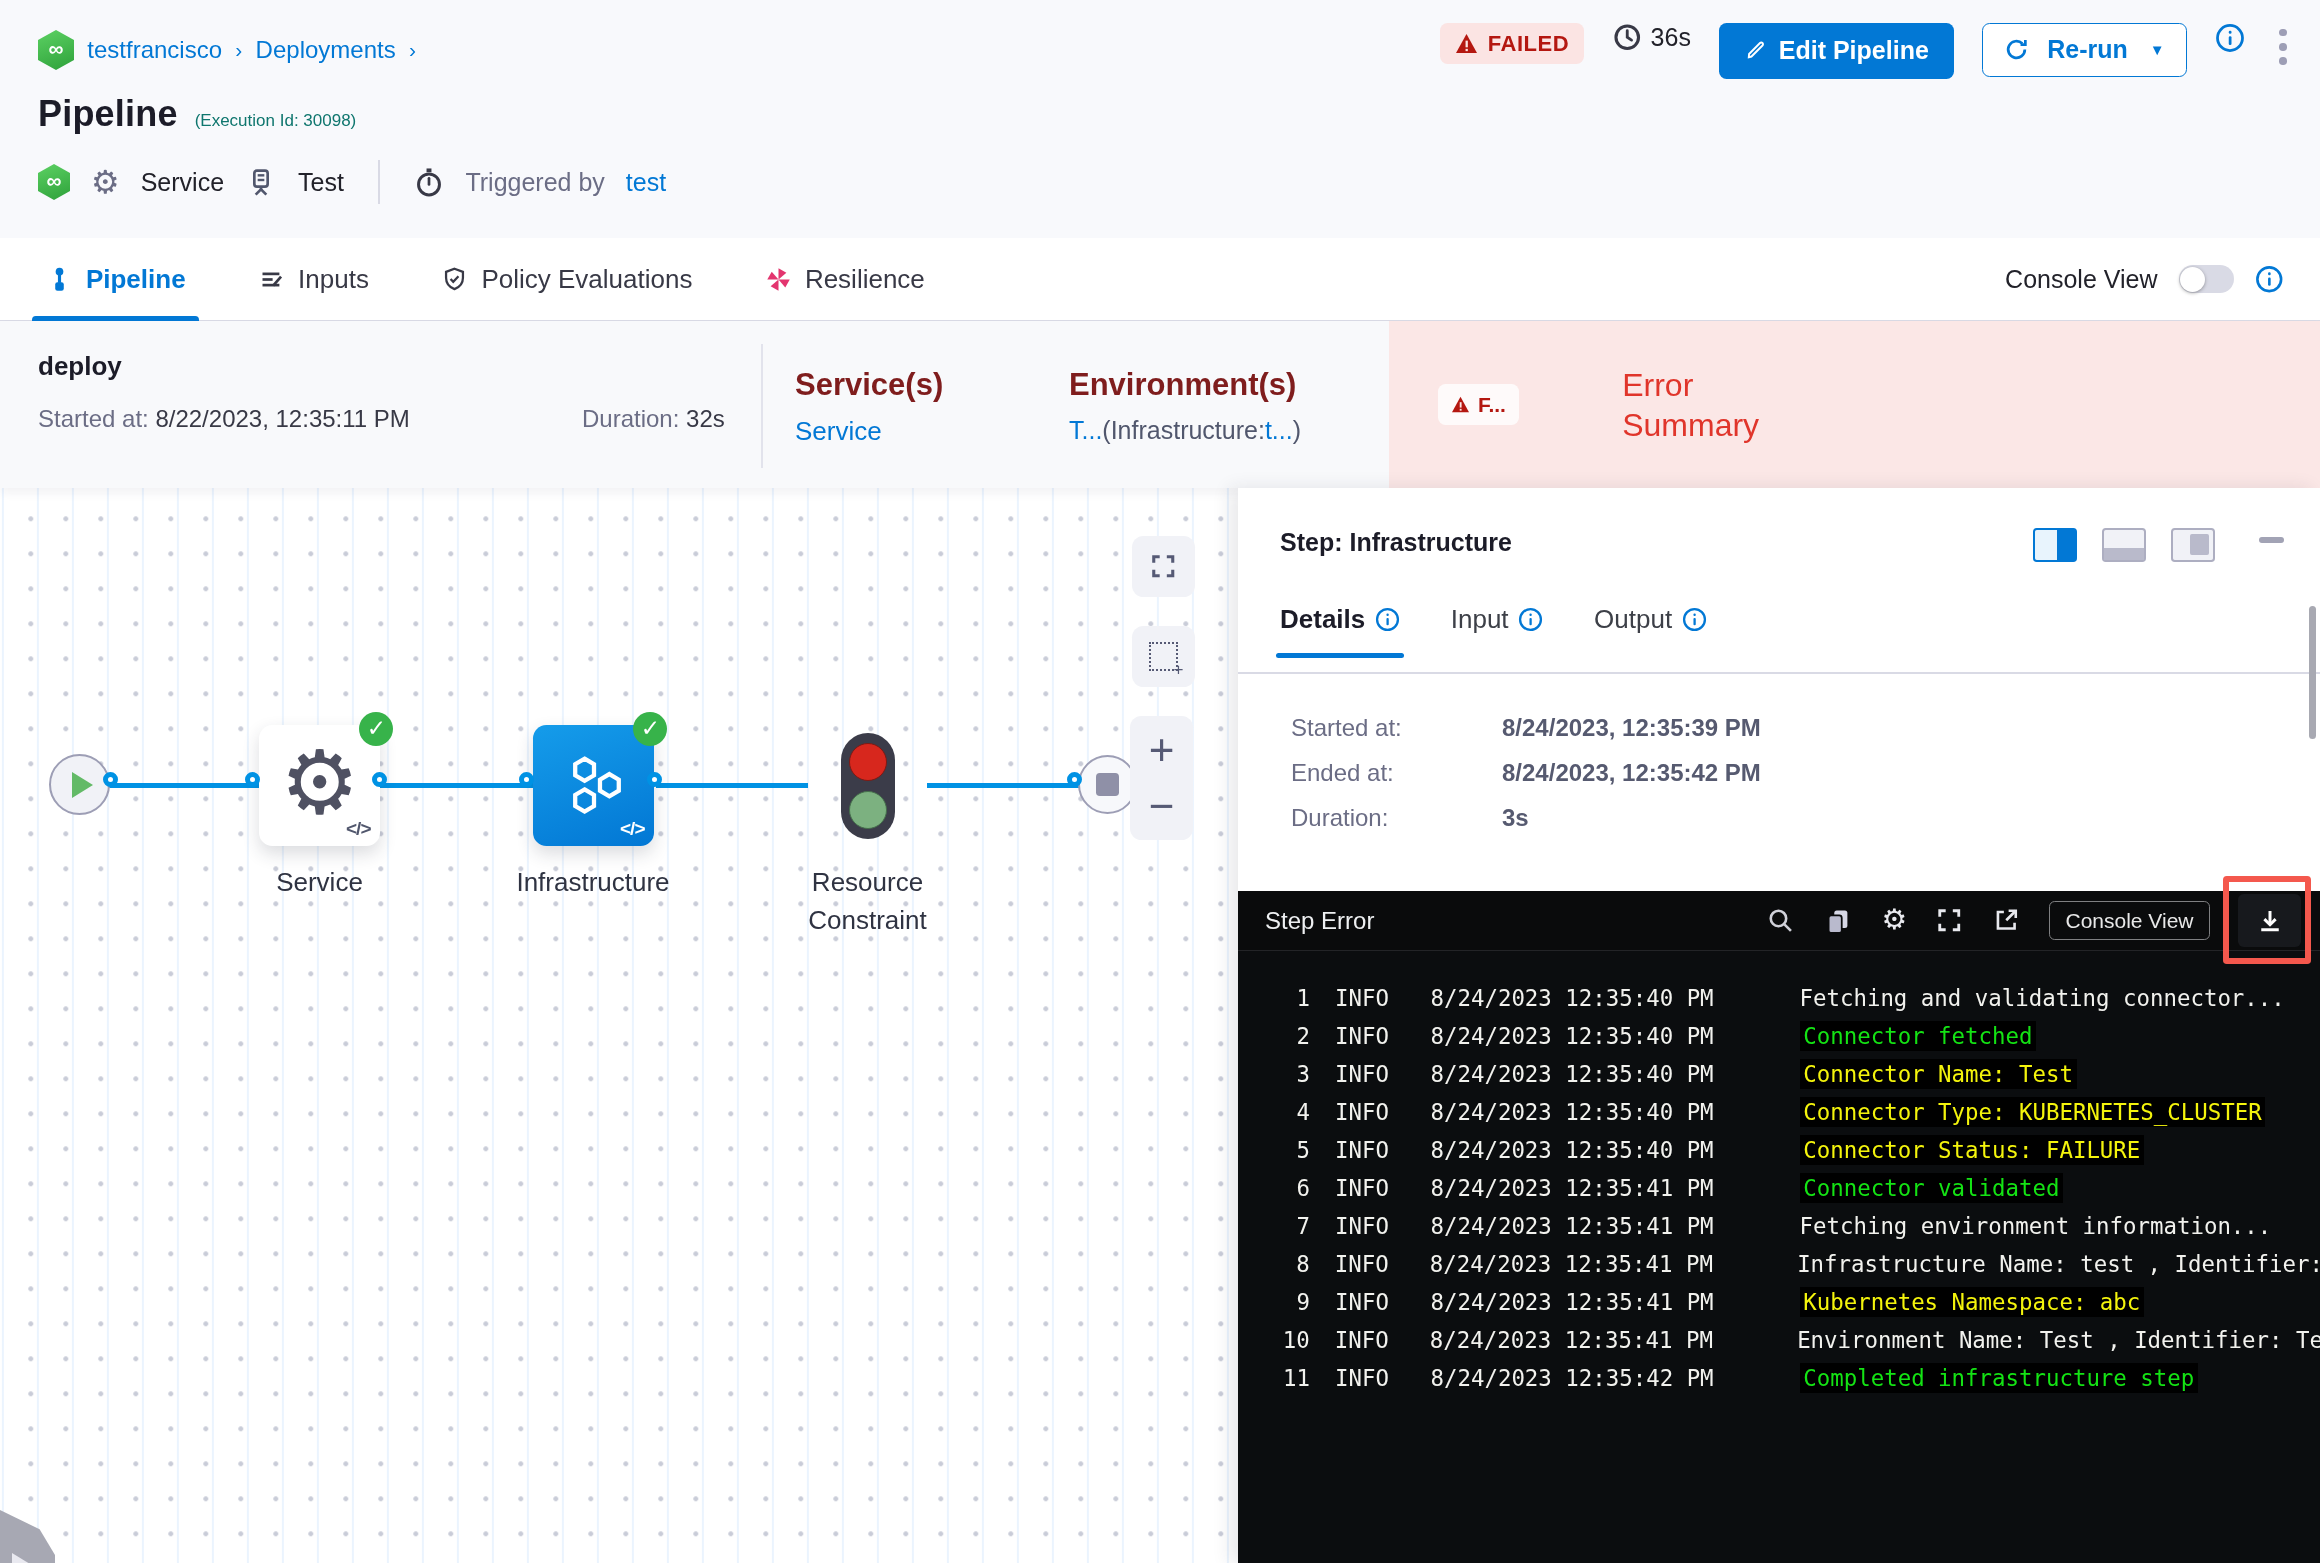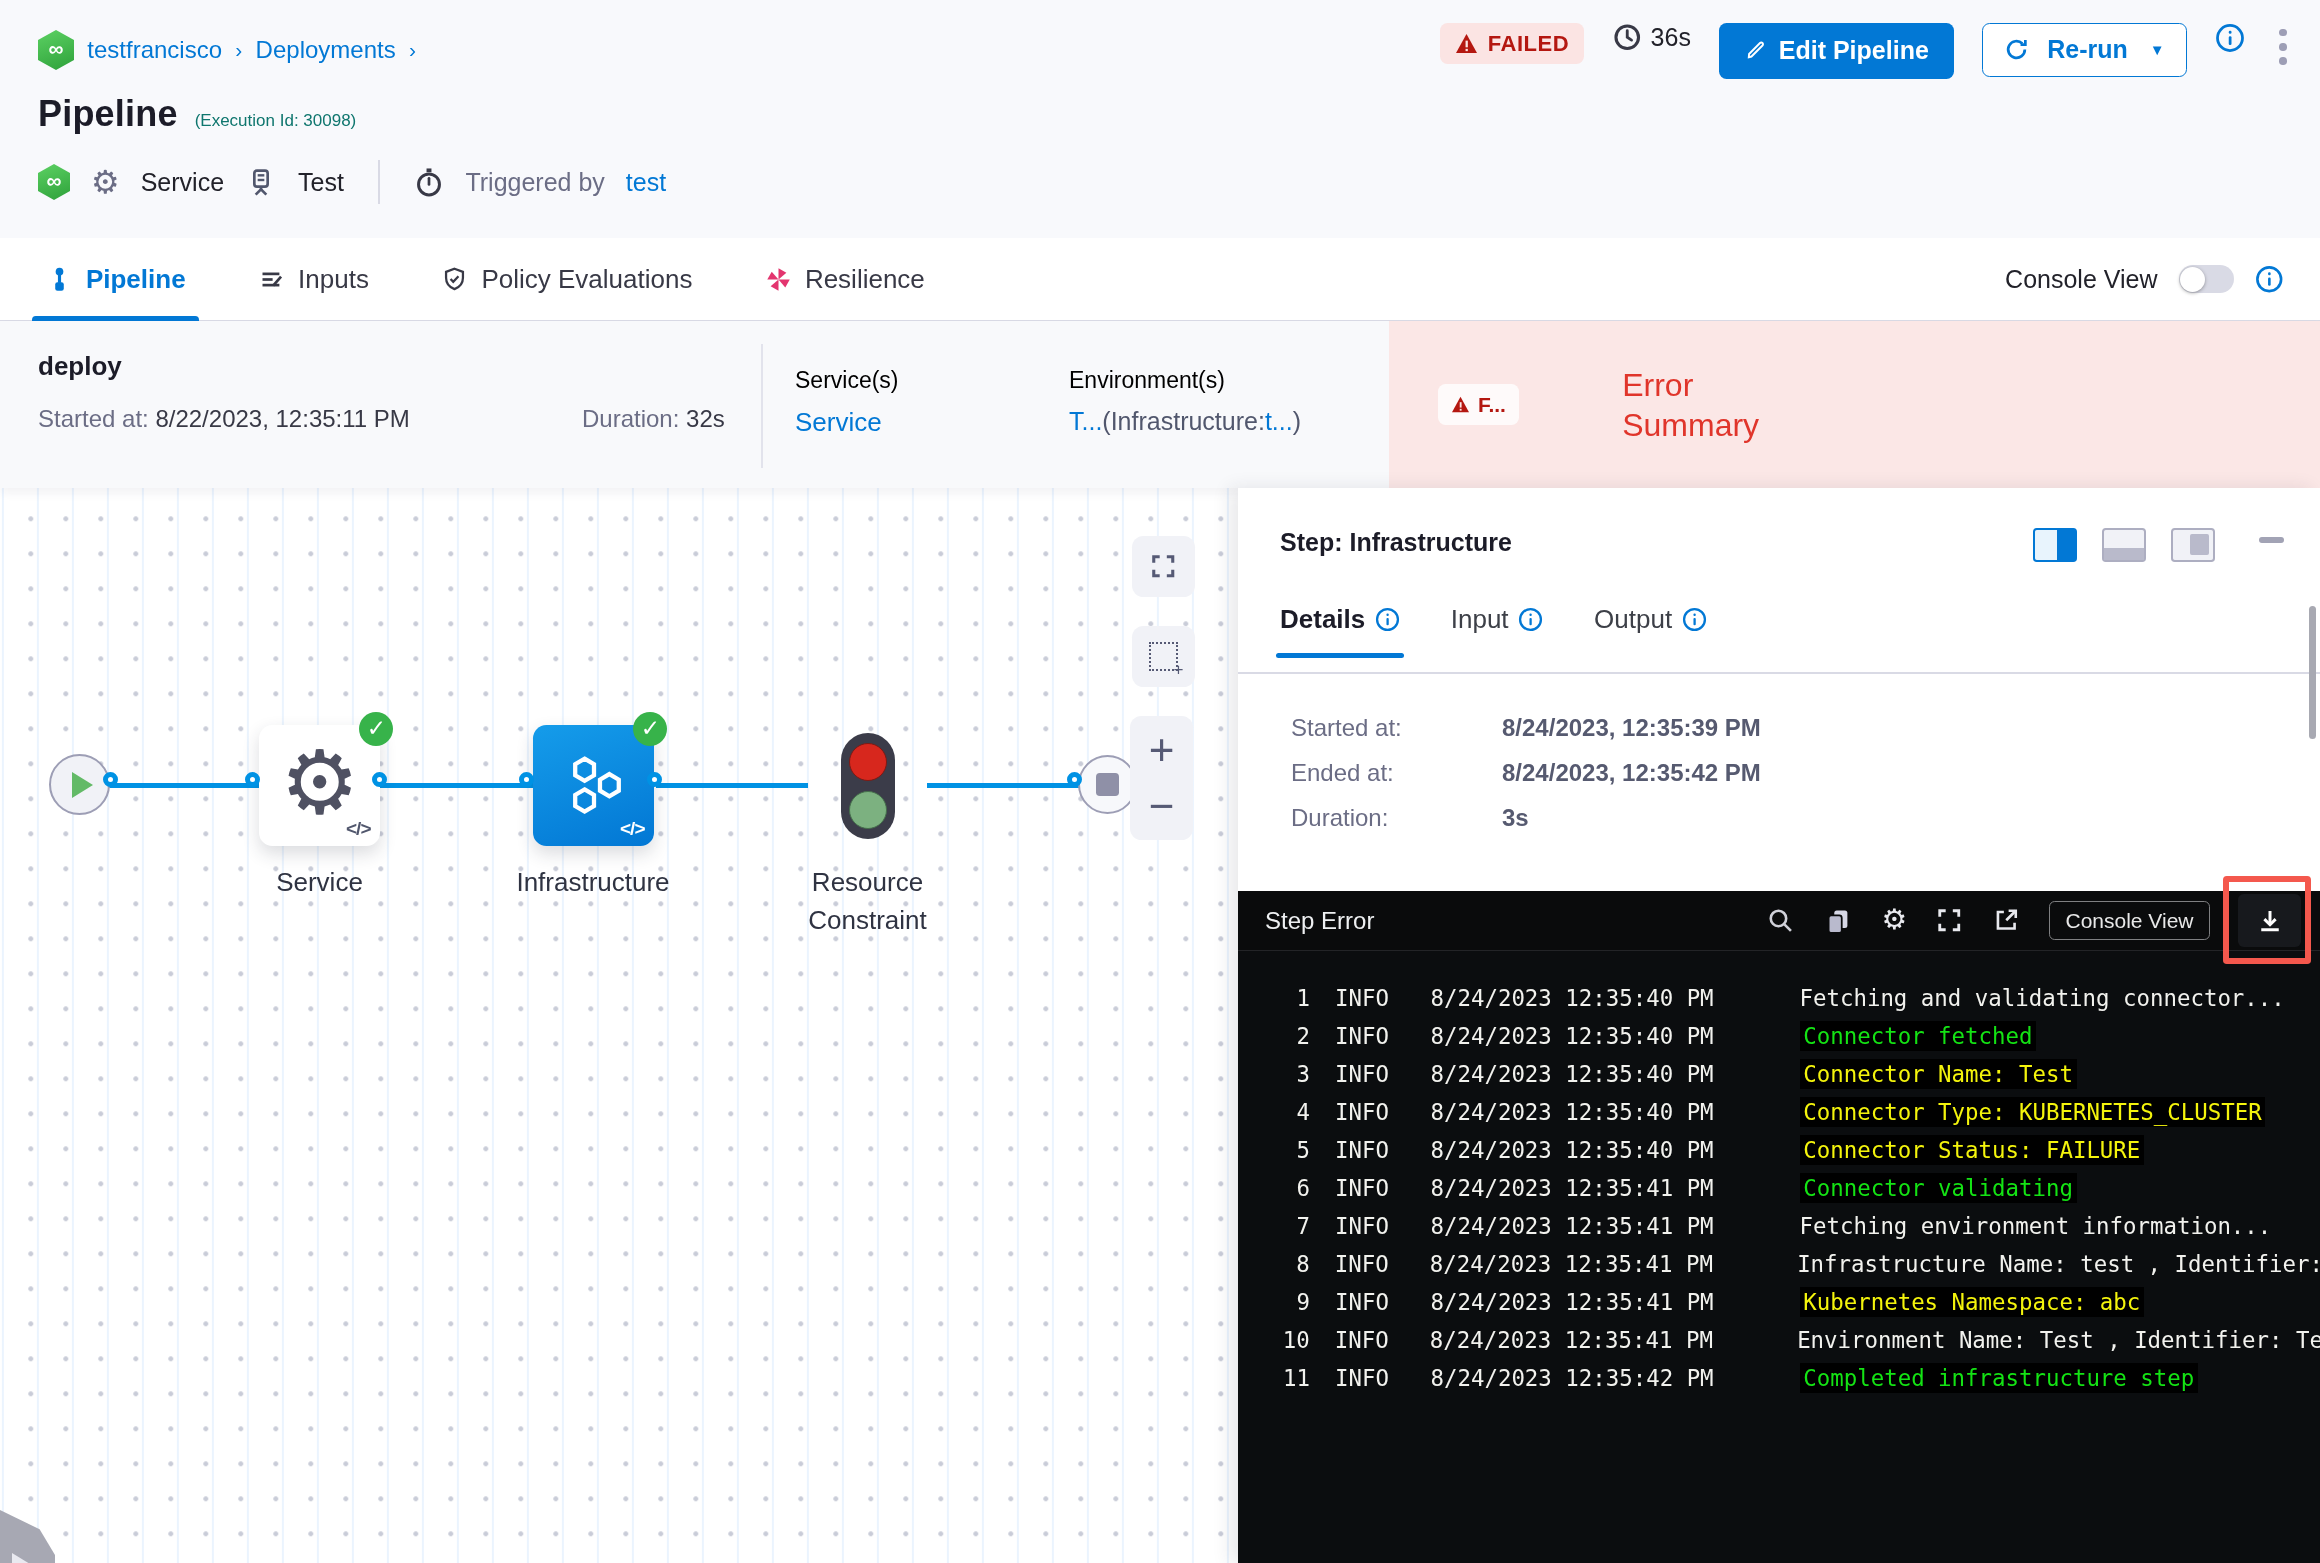--- a/index.html
+++ b/index.html
@@ -42,21 +42,21 @@
   .toggle .knob{position:absolute;left:1.9px;top:1.9px;width:25px;height:25px;border-radius:50%;background:#fff;box-shadow:0 1px 3.8px rgba(0,0,0,.35)}
 
   
   .stage-band{position:absolute;left:0;top:321px;width:2321px;height:167px;background:#f8f9fb;box-shadow:0 5.7px 9.5px rgba(40,41,61,.06);z-index:2}
   .stage-name{position:absolute;left:38px;top:30px;font-size:26px;font-weight:bold;color:#1c1c28}
   .stage-started{position:absolute;left:38px;top:84px;font-size:24px;color:#383946}
   .stage-started .lbl{color:#6b6d85}
   .stage-duration{position:absolute;left:582px;top:84px;font-size:24px;color:#383946}
   .stage-duration .lbl{color:#6b6d85}
   .stage-vdiv{position:absolute;left:761px;top:23px;width:1.9px;height:124px;background:#e2e3ec}
-  .col-label{font-size:23px;font-weight:normal;color:#000000}
+  .col-label{font-size:31px;font-weight:bold;color:#7f1d1d}
   .stage-services{position:absolute;left:795px;top:46px}
   .stage-envs{position:absolute;left:1069px;top:46px}
   .col-value{margin-top:13.3px;font-size:26px;color:#0278d5}
   .env-val{font-size:25px;color:#51576d}
   .env-val .lnk{color:#0278d5;cursor:pointer}
   .error-band{position:absolute;left:1389px;top:0;width:932px;height:167px;background:#fbe7e6;display:flex;align-items:center}
   .err-badge{display:flex;align-items:center;gap:7.6px;background:rgba(255,255,255,.8);border-radius:7.6px;padding:8.6px 13.3px;color:#b41710;font-weight:bold;font-size:21px;margin-left:49px}
   .err-summary-label{margin-left:103px;width:114px;color:#e0352b;font-size:32px;line-height:1.25}
   .err-text{color:#596073;font-size:26px;margin-left:1.9px;white-space:nowrap;overflow:hidden}
 
@@ -471,21 +471,21 @@
               </svg>
           </span>
         </div>
       </div>
       <div class="log-lines">
           <div class="log-row"><span class="ln">1</span><span class="lvl">INFO</span><span class="lt">8/24/2023 12:35:40 PM</span><span class="lm white">Fetching and validating connector...</span></div>
           <div class="log-row"><span class="ln">2</span><span class="lvl">INFO</span><span class="lt">8/24/2023 12:35:40 PM</span><span class="lm green">Connector fetched</span></div>
           <div class="log-row"><span class="ln">3</span><span class="lvl">INFO</span><span class="lt">8/24/2023 12:35:40 PM</span><span class="lm yellow">Connector Name: Test</span></div>
           <div class="log-row"><span class="ln">4</span><span class="lvl">INFO</span><span class="lt">8/24/2023 12:35:40 PM</span><span class="lm yellow">Connector Type: KUBERNETES_CLUSTER</span></div>
           <div class="log-row"><span class="ln">5</span><span class="lvl">INFO</span><span class="lt">8/24/2023 12:35:40 PM</span><span class="lm yellow">Connector Status: FAILURE</span></div>
-          <div class="log-row"><span class="ln">6</span><span class="lvl">INFO</span><span class="lt">8/24/2023 12:35:41 PM</span><span class="lm green">Connector validating</span></div>
+          <div class="log-row"><span class="ln">6</span><span class="lvl">INFO</span><span class="lt">8/24/2023 12:35:41 PM</span><span class="lm green">Connector validated</span></div>
           <div class="log-row"><span class="ln">7</span><span class="lvl">INFO</span><span class="lt">8/24/2023 12:35:41 PM</span><span class="lm white">Fetching environment information...</span></div>
           <div class="log-row"><span class="ln">8</span><span class="lvl">INFO</span><span class="lt">8/24/2023 12:35:41 PM</span><span class="lm white">Infrastructure Name: test , Identifier:</span></div>
           <div class="log-row"><span class="ln">9</span><span class="lvl">INFO</span><span class="lt">8/24/2023 12:35:41 PM</span><span class="lm yellow">Kubernetes Namespace: abc</span></div>
           <div class="log-row"><span class="ln">10</span><span class="lvl">INFO</span><span class="lt">8/24/2023 12:35:41 PM</span><span class="lm white">Environment Name: Test , Identifier: Te</span></div>
           <div class="log-row"><span class="ln">11</span><span class="lvl">INFO</span><span class="lt">8/24/2023 12:35:42 PM</span><span class="lm green">Completed infrastructure step</span></div>
         </div>
     </div>
   </aside>
 
   <div class="annotation-box"></div>

